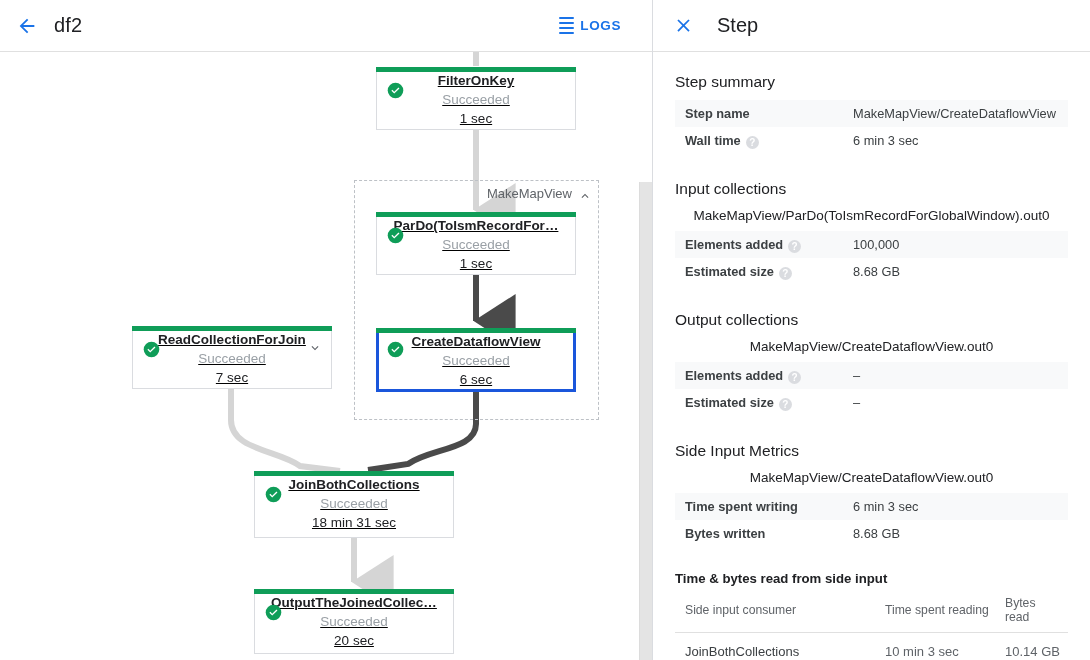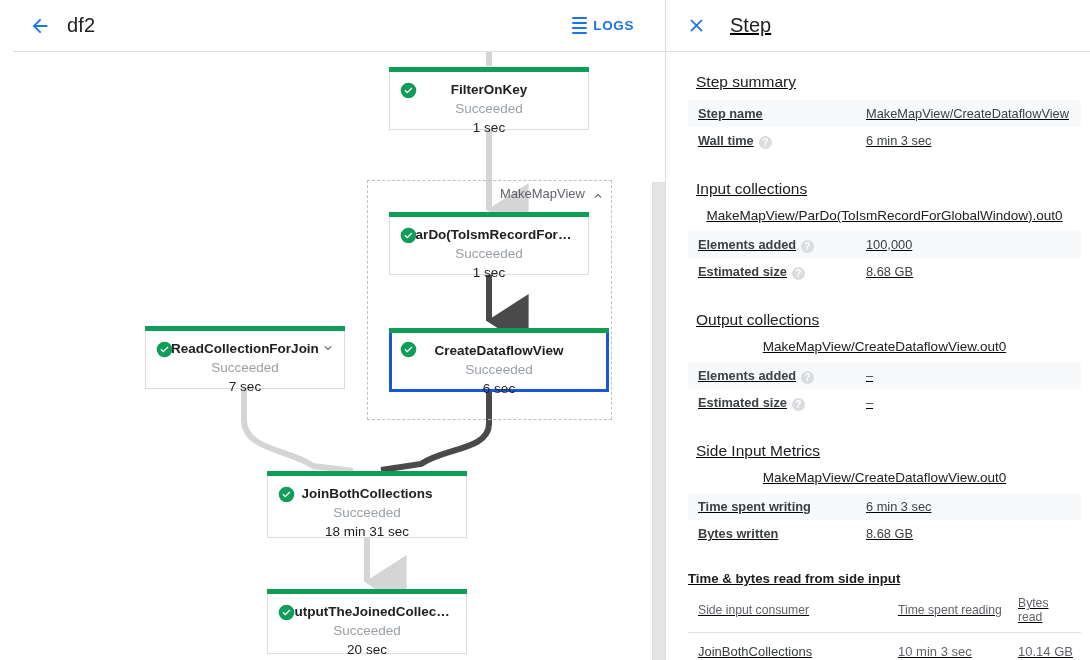--- a/index.html
+++ b/index.html
@@ -12,21 +12,20 @@
     -webkit-font-smoothing: antialiased;
   }
   #app { position: relative; width: 1090px; height: 660px; display: flex; }
 
   
   .left-pane {
     position: relative;
     width: 653px; height: 660px;
     background: #fff;
     flex: 0 0 653px;
-    margin-left: 13px;
   }
   .topbar {
     position: absolute; left: 0; top: 0;
     width: 653px; height: 52px;
     border-bottom: 1px solid #e0e0e0;
     background: #fff;
     display: flex; align-items: center;
   }
   .back-btn {
     margin-left: 10px; width: 34px; height: 34px;
@@ -75,21 +74,21 @@
   }
   .node.selected .accent {
     left: -3px; right: -3px; top: -5px; height: 5px;
   }
   .node .check {
     position: absolute; left: 10px; top: 10px;
     width: 17px; height: 17px;
   }
   .node.selected .check { left: 8px; top: 8px; }
   .node-body {
-    padding-top: 9px; text-align: center;
+    text-align: center; text-decoration: underline;
   }
   .node-name {
     font-size: 13.5px; font-weight: 700; color: #202124;
     line-height: 18px; white-space: nowrap; overflow: hidden;
   }
   .node-status {
     font-size: 13.5px; color: #9aa0a6; line-height: 19px; font-weight: 400;
   }
   .node-time {
     font-size: 13.5px; color: #202124; line-height: 19px; font-weight: 400;
@@ -130,39 +129,38 @@
     width: 1px; height: 660px; background: #dadce0;
   }
 
   
   .right-pane {
     position: relative;
     width: 437px; height: 660px;
     flex: 0 0 437px;
     background: #fff;
     overflow: hidden;
-    text-decoration: underline;
   }
   .rp-header {
     height: 52px; border-bottom: 1px solid #e0e0e0;
     display: flex; align-items: center;
   }
   .close-btn {
     margin-left: 14px; width: 32px; height: 32px;
     display: flex; align-items: center; justify-content: center; cursor: pointer;
     border-radius: 50%;
   }
   .rp-title {
     margin-left: 18px; font-size: 20px; color: #202124; font-weight: 400;
   }
   .rp-content { padding: 20px 22px 0 22px; }
 
   .section-h {
     font-size: 15.5px; color: #202124; font-weight: 400;
-    margin: 0 0 8px 8px; line-height: 20px;
+    margin: 0 0 8px 0; line-height: 20px;
   }
   .section-h.mt { margin-top: 25px; }
   .coll-name {
     font-size: 13.5px; color: #202124; font-weight: 400;
     margin-bottom: 6px; line-height: 18px; text-align: center;
   }
 
   table.kv { width: 100%; border-collapse: collapse; table-layout: fixed; }
   table.kv td { padding: 5px 0 5px 10px; font-size: 12.8px; line-height: 17px; vertical-align: middle; }
   table.kv tr.alt { background: #f8f9fa; }
@@ -269,21 +267,21 @@
           <circle cx="12" cy="12" r="11" fill="#0f9d58"></circle>
           <path d="M10.2 16.4l-4-4 1.4-1.4 2.6 2.6 6-6 1.4 1.4z" fill="#fff"></path>
         </svg>
         <div class="node-body">
           <div class="node-name">ParDo(ToIsmRecordFor…</div>
           <div class="node-status">Succeeded</div>
           <div class="node-time">1 sec</div>
         </div>
       </div>
 
-      <div class="node selected" style="left:376px; top:281px; width:220px; height:59px;">
+      <div class="node selected" style="left:376px; top:281px; width:200px; height:59px;">
         <div class="accent"></div>
         <svg class="check" viewBox="0 0 24 24">
           <circle cx="12" cy="12" r="11" fill="#0f9d58"></circle>
           <path d="M10.2 16.4l-4-4 1.4-1.4 2.6 2.6 6-6 1.4 1.4z" fill="#fff"></path>
         </svg>
         <div class="node-body">
           <div class="node-name">CreateDataflowView</div>
           <div class="node-status">Succeeded</div>
           <div class="node-time">6 sec</div>
         </div>

